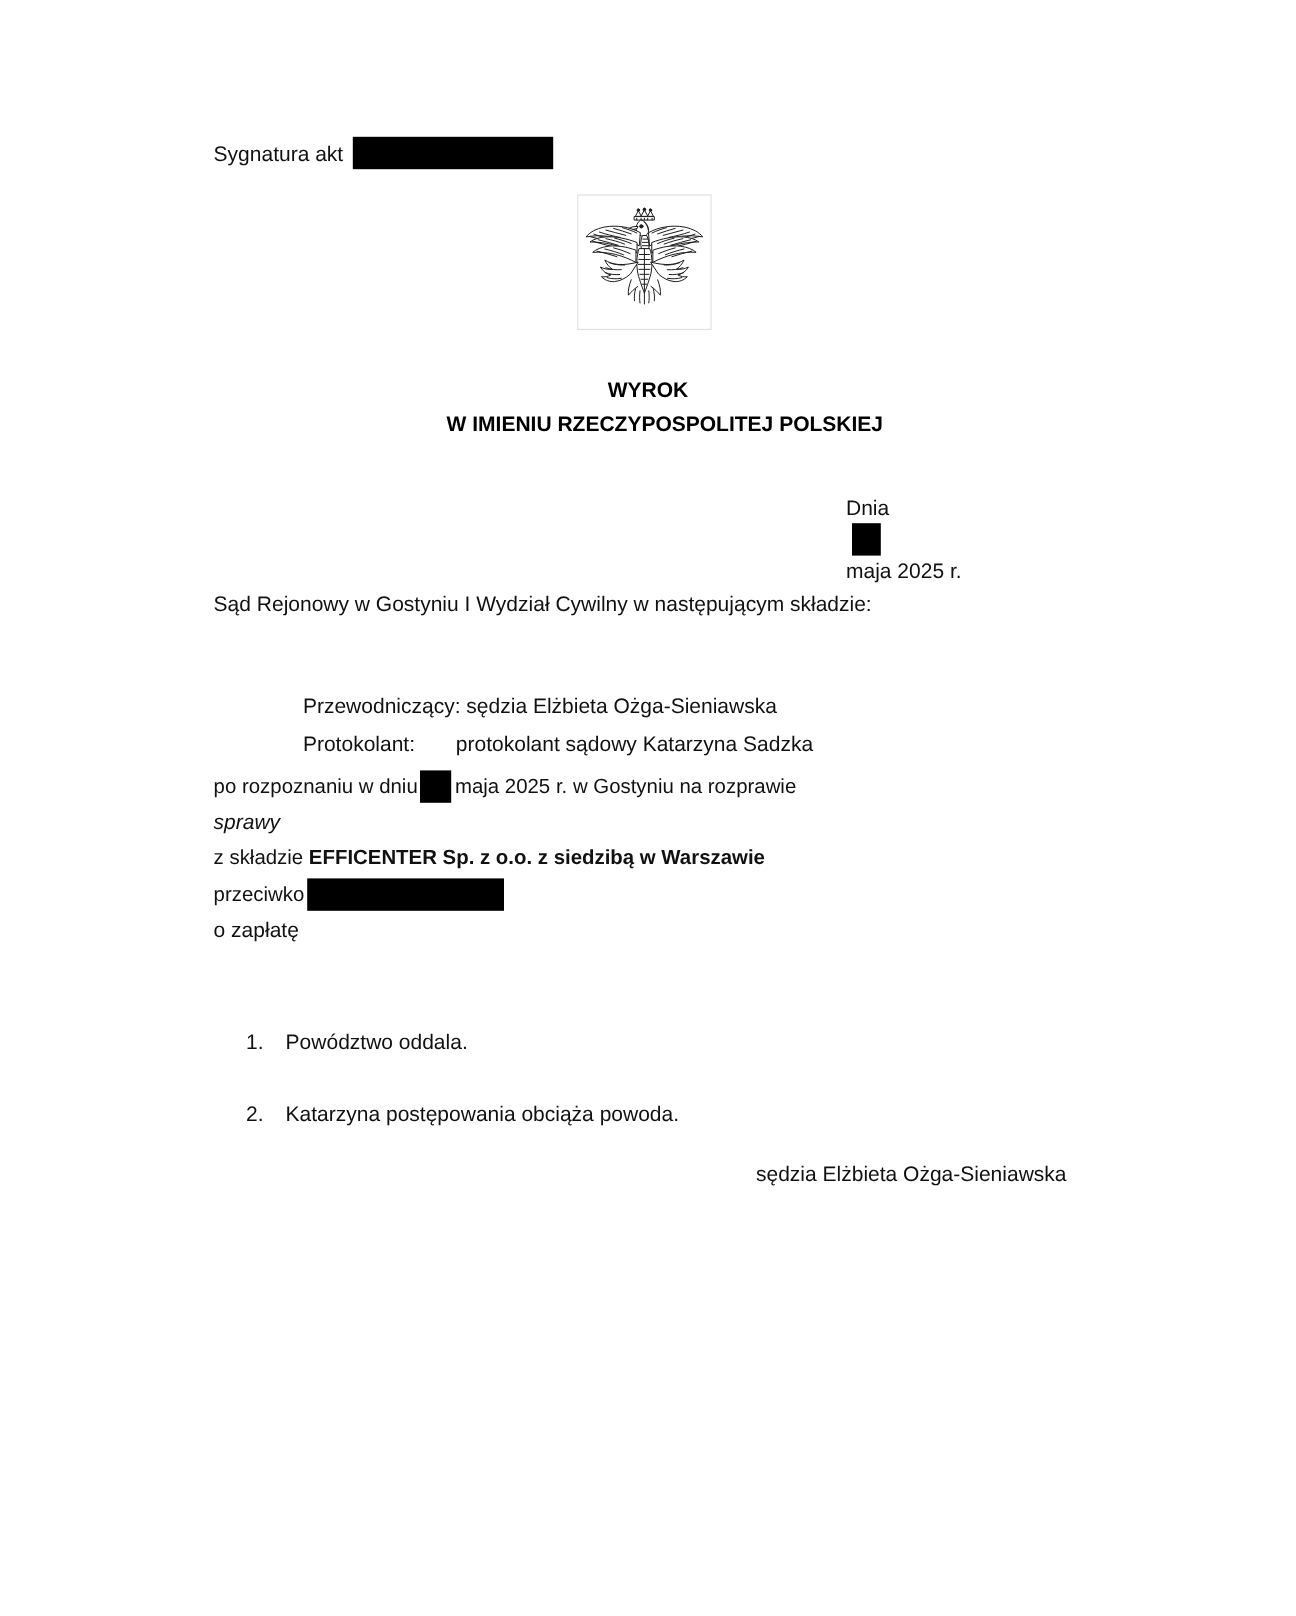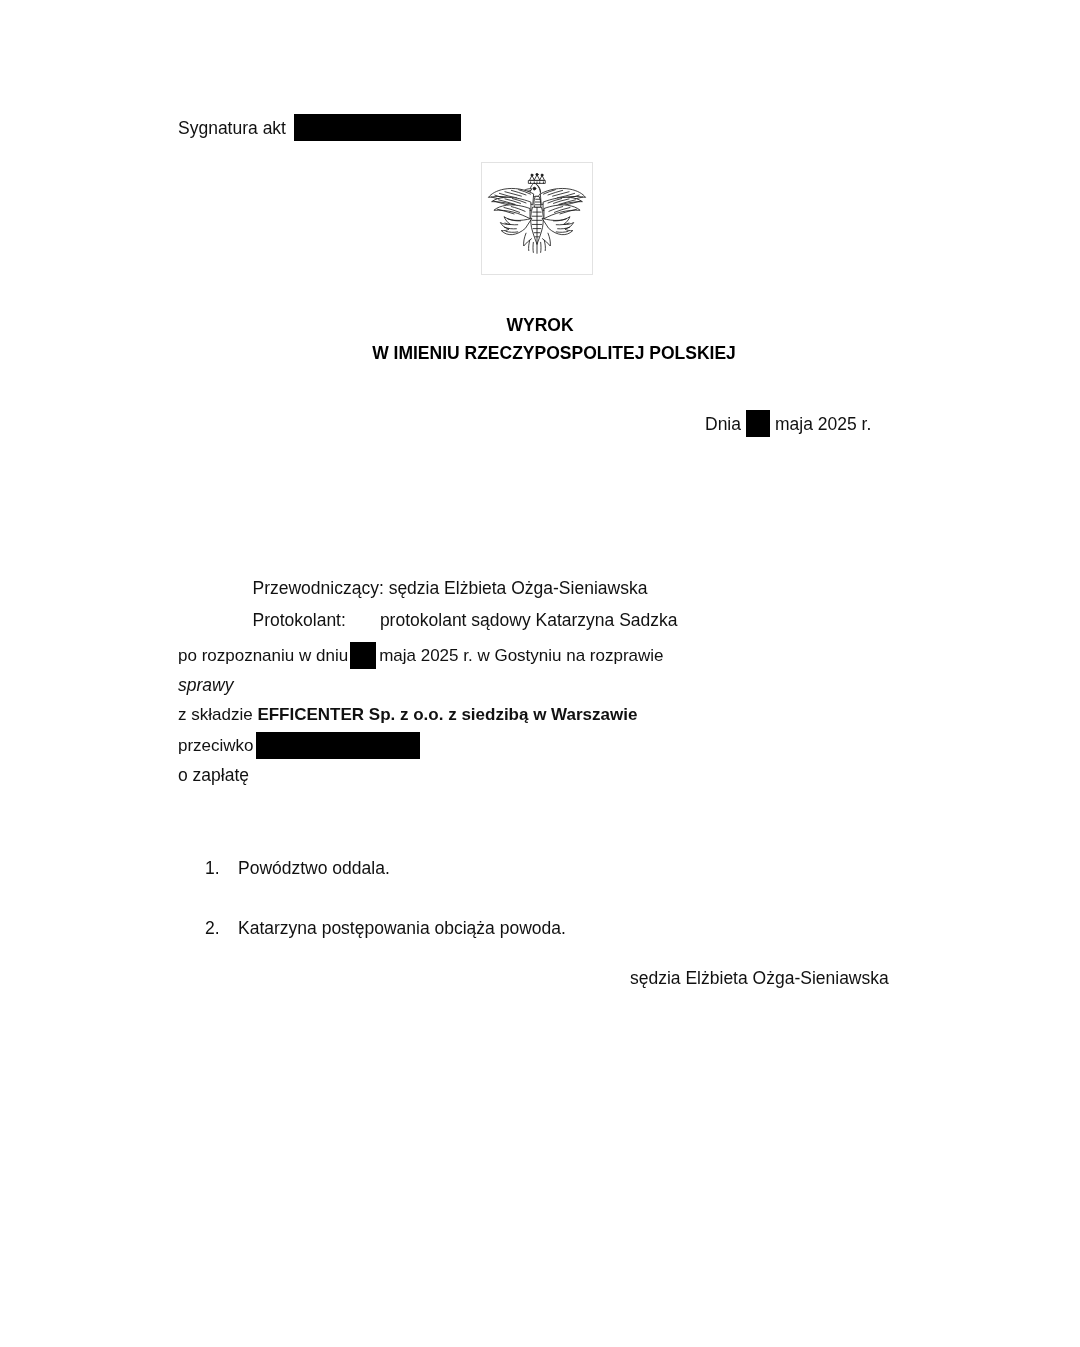--- a/index.html
+++ b/index.html
@@ -73,22 +73,23 @@
   }
 
   
   #date-line {
     position: absolute;
     left: 705px;
     top: 410px;
     font-size: 17.5px;
     line-height: 26px;
     display: flex;
-    align-items: flex-end;
-    color: #111111;
+    align-items: flex-start;
+    color: #111111;
+    flex-direction: column;
   }
 
   
   #panel-chair, #panel-clerk {
     position: absolute;
     left: 233px;
     font-size: 17.5px;
     line-height: 26px;
     white-space: pre;
     color: #111111;
@@ -228,20 +229,21 @@
 
   <div class="title" style="top:312px;">WYROK</div>
   <div class="title" style="top:340px;padding-left:14px;">W IMIENIU RZECZYPOSPOLITEJ POLSKIEJ</div>
 
   <div id="date-line">
     <span>Dnia</span>
     <span class="redaction-inline" style="width:24px;height:27px;margin:0 5px;"></span>
     <span>maja 2025 r.</span>
   </div>
 
+  <div class="line" style="left:178px; top:490px;">Sąd Rejonowy w Gostyniu I Wydział Cywilny w następującym składzie:</div>
 
   <div id="panel-chair">
     <span>Przewodniczący:</span><span> </span><span>sędzia Elżbieta Ożga-Sieniawska</span>
   </div>
   <div id="panel-clerk">
     <span>Protokolant:</span><span>       </span><span>protokolant sądowy Katarzyna Sadzka</span>
   </div>
 
   <div class="body-line" style="top:642px;">
     <span>po rozpoznaniu w dniu</span>

